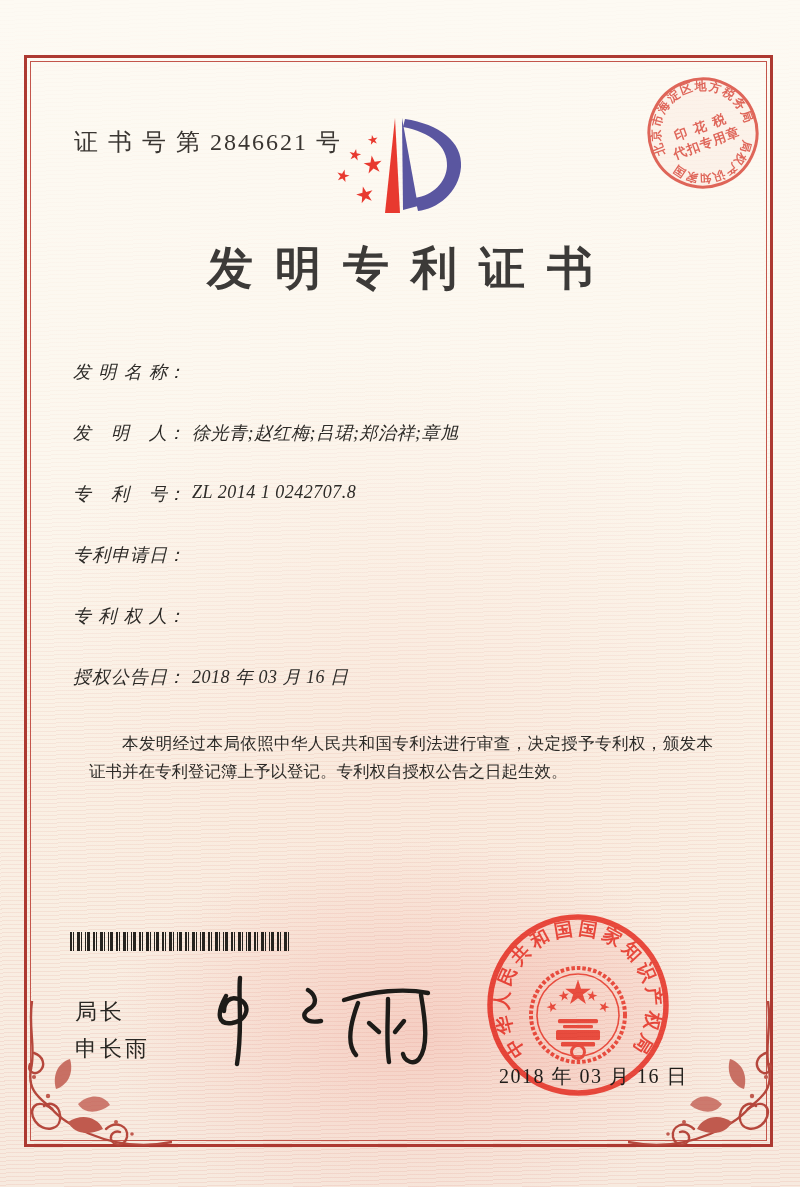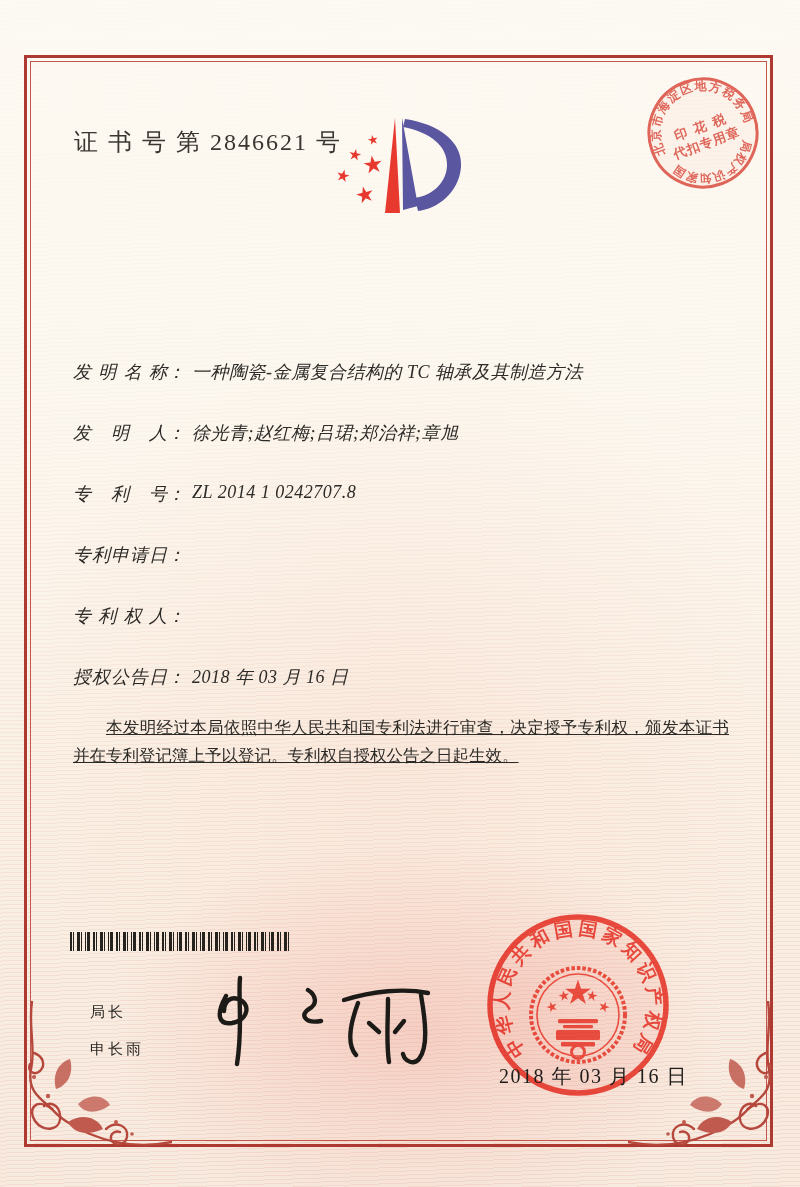--- a/index.html
+++ b/index.html
@@ -39,36 +39,36 @@
     letter-spacing:22px; text-indent:22px; margin:0;
   }
   .fields{position:absolute; left:73px; top:360px; width:665px; z-index:5;}
   .field{display:flex; align-items:flex-start; margin-bottom:37px; font-size:18px; color:#2d2b28;font-style:italic;}
   .flabel{display:inline-block; width:94px; text-align:justify; text-align-last:justify; flex:0 0 94px;}
   .fcolon{flex:0 0 auto;}
   .fvalue{padding-left:7px; letter-spacing:0.5px;}
 
   .body-text{position:absolute; left:73px; top:714px; width:656px; z-index:5;
     font-size:16.5px; line-height:27.5px; color:#2c2a27; text-align:justify;}
-  .body-text p{margin:0; text-indent:2em;text-decoration:underline;}
+  .body-text p{margin:16px; text-indent:2em;}
 
   .barcode{
     position:absolute; left:70px; top:932px; width:221px; height:19px; z-index:5;
     background:repeating-linear-gradient(90deg,
       #26231f 0 2px, transparent 2px 3px,
       #26231f 3px 4px, transparent 4px 7px,
       #26231f 7px 10px, transparent 10px 11px,
       #26231f 11px 12px, transparent 12px 15px,
       #26231f 15px 16px, transparent 16px 17px,
       #26231f 17px 20px, transparent 20px 23px);
   }
   .signer{
-    position:absolute; left:90px; top:993px; z-index:5;
+    position:absolute; left:75px; top:993px; z-index:5;
     font-family:"Liberation Sans","DejaVu Sans",sans-serif;
-    font-size:15px; color:#2a2824; letter-spacing:3px; line-height:37px;
+    font-size:22px; color:#2a2824; letter-spacing:3px; line-height:37px;
   }
   .signature{position:absolute; left:188px; top:966px; z-index:6;}
 
   .seal-main{position:absolute; left:486px; top:913px; z-index:5; mix-blend-mode:multiply; opacity:0.92;}
   .issue-date{
     position:absolute; left:499px; top:1063px; z-index:7;
     font-size:20px; color:#1f1d1a; letter-spacing:1.5px;
   }
   .seal-tax{position:absolute; left:645px; top:75px; z-index:5; mix-blend-mode:multiply; opacity:0.88;}
   svg text{font-family:"Liberation Serif","DejaVu Serif",serif;}
@@ -126,26 +126,26 @@
     <polygon points="59,24 49,119 64,119" fill="#e8392f"></polygon>
     <polygon points="66,24 67,116 82,112" fill="#5a56a0"></polygon>
     <path d="M 69,25 C 103,30 127,48 125,73 C 123,99 101,115 82,117 L 79,104 C 97,101 110,89 111,72 C 112,52 94,38 67,33 Z" fill="#5a56a0"></path>
     <use href="#star" fill="#e8392f" transform="translate(37,46) scale(0.52) rotate(-12)"></use>
     <use href="#star" fill="#e8392f" transform="translate(19,61) scale(0.62) rotate(10)"></use>
     <use href="#star" fill="#e8392f" transform="translate(37,71) scale(0.95) rotate(-8)"></use>
     <use href="#star" fill="#e8392f" transform="translate(7,82) scale(0.66) rotate(14)"></use>
     <use href="#star" fill="#e8392f" transform="translate(29,101) scale(0.88) rotate(-14)"></use>
   </svg>
 
+  <h1 class="title">发明专利证书</h1>
 
   <div class="fields">
     <div class="field">
       <span class="flabel">发明名称</span>
         <span class="fcolon">：</span>
-      <span class="fvalue">一种陶瓷-金属复合结构的 TC 轴承及其制造方法</span>
     </div>
     <div class="field">
       <span class="flabel">发明人</span>
         <span class="fcolon">：</span>
       <span class="fvalue">徐光青;赵红梅;吕珺;郑治祥;章旭</span>
     </div>
     <div class="field">
       <span class="flabel">专利号</span>
         <span class="fcolon">：</span>
       <span class="fvalue">ZL 2014 1 0242707.8</span>

